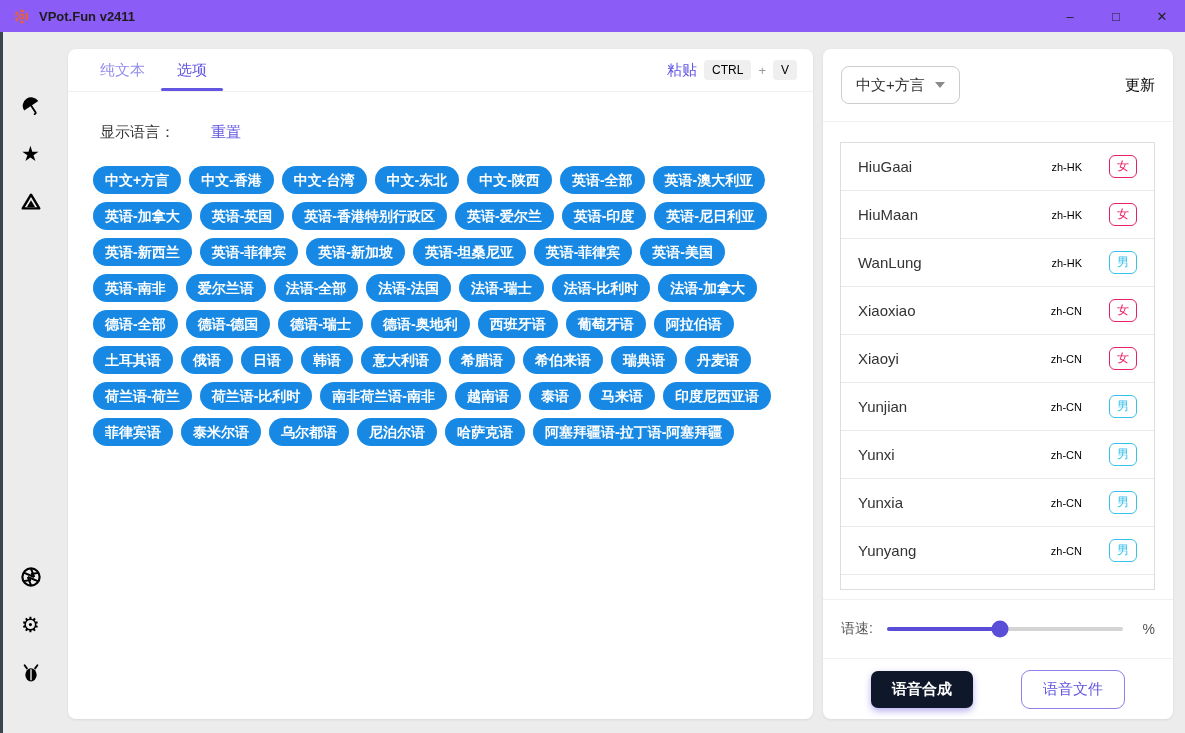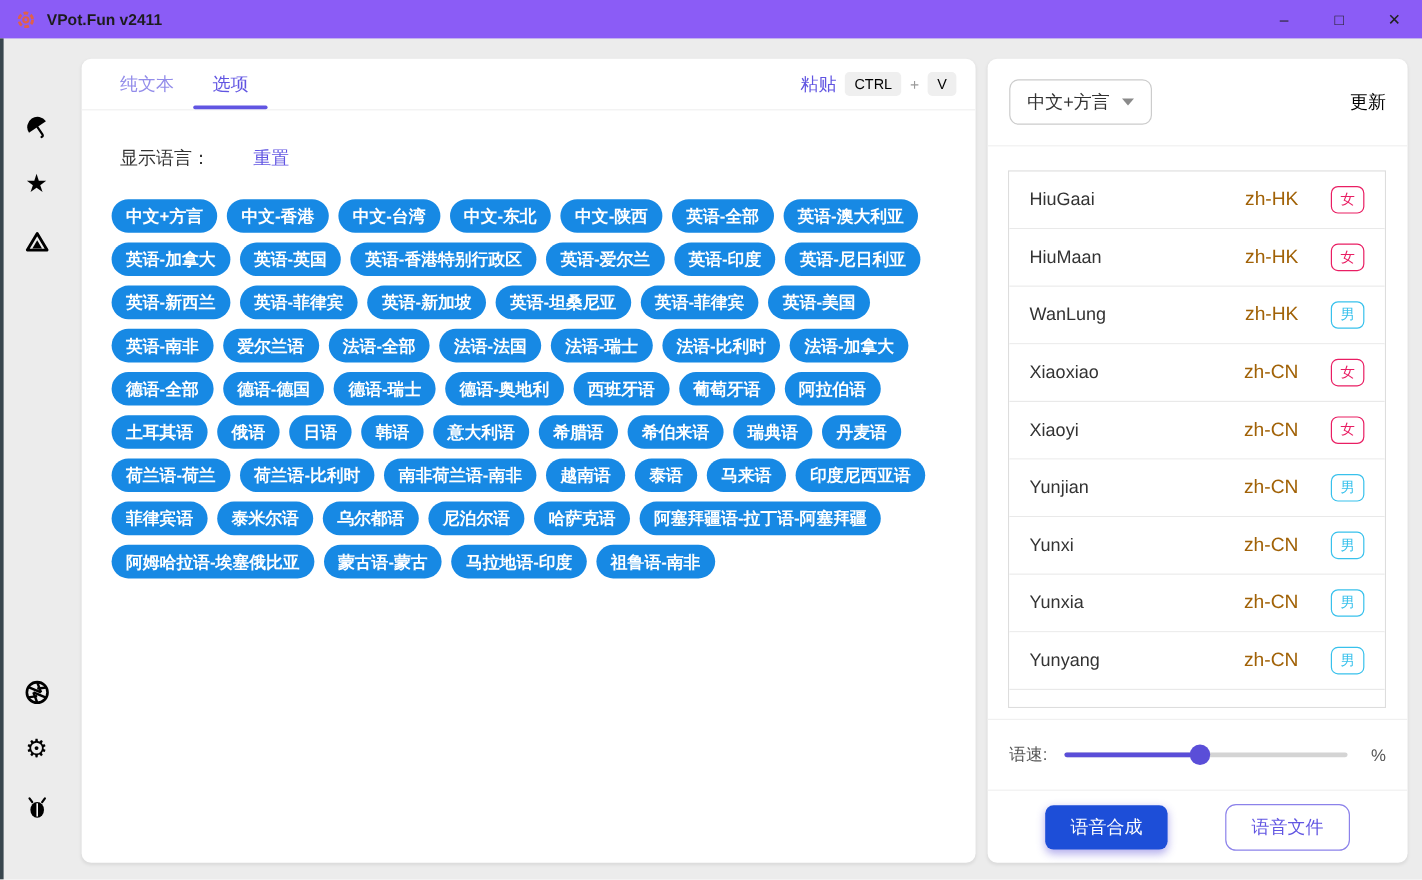--- a/index.html
+++ b/index.html
@@ -50,33 +50,33 @@
   .rp-header { height:73px; display:flex; align-items:center; padding:0 18px; border-bottom:1px solid #f0f0f0; }
   .lang-select { border:1px solid #ccc; border-radius:8px; height:38px; display:flex; align-items:center; padding:0 14px; gap:10px; cursor:pointer; }
   .lang-select-text { font-size:15px; color:#333; }
   .caret-down { width:0; height:0; border-left:5px solid transparent; border-right:5px solid transparent; border-top:6px solid #8a8a8a; }
   .update-link { margin-left:auto; color:#000000; font-size:15px; cursor:pointer; }
 
   .voice-list-wrap { margin:20px 18px 0 17px; border:1px solid #ddd; border-radius:0; height:448px; overflow:hidden; }
   .voice-row { height:48px; display:flex; align-items:center; padding:0 17px; border-bottom:1px solid #e9e9e9; cursor:pointer; background:#fff; }
   .voice-name { font-size:15px; color:#333; }
   .voice-meta { margin-left:auto; display:flex; align-items:center; }
-  .voice-locale { font-size:16px; color:#a16207;margin-left:16px; }
+  .voice-locale { font-size:11px; color:#000000;margin-left:16px; }
   .gender-badge { margin-left:27px; font-size:12px; border:1px solid; border-radius:6px; padding:2px 7px; }
 
   .speed-section { border-top:1px solid #f0f0f0; margin-top:9px; height:59px; display:flex; align-items:center; padding:0 18px; }
   .speed-label { font-size:14px; color:#555; }
   .slider { position:relative; flex:1; height:4px; background:#d4d4d4; border-radius:2px; margin:0 20px 0 14px; cursor:pointer; }
   .slider-fill { position:absolute; left:0; top:0; height:4px; background:#5a4ed8; border-radius:2px; }
   .slider-thumb { position:absolute; top:50%; width:17px; height:17px; background:#5a4ed8; border-radius:50%; transform:translate(-50%,-50%); cursor:grab; }
   .speed-unit { font-size:14px; color:#555; }
 
   .btn-section { border-top:1px solid #f0f0f0; flex:1; display:flex; align-items:center; justify-content:center; gap:48px; }
   .btn { font-size:15px; border-radius:7px; padding:9px 21px; cursor:pointer; }
-  .btn-primary { background:#1d4ed8; color:#fff; box-shadow:0 3px 7px rgba(90,78,216,.45); border:none; }
+  .btn-primary { background:#0f172a; color:#fff; box-shadow:0 3px 7px rgba(90,78,216,.45); border:none;font-weight:bold; }
   .btn-outline { background:#fff; color:#6155e2; border:1px solid #8c82ea; border-radius:9px; }
 </style>
 </head>
 <body>
 
 <div class="titlebar">
   <svg class="app-icon" viewBox="0 0 24 24">
     <circle cx="12" cy="12" r="8" fill="none" stroke="#e0604a" stroke-width="3.4" stroke-dasharray="5.5 3.2"></circle>
     <circle cx="12" cy="12" r="3" fill="none" stroke="#e0604a" stroke-width="2.6"></circle>
   </svg>
@@ -214,26 +214,20 @@
         <div class="pill">印度尼西亚语</div>
       </div>
       <div class="pill-row">
         <div class="pill">菲律宾语</div>
         <div class="pill">泰米尔语</div>
         <div class="pill">乌尔都语</div>
         <div class="pill">尼泊尔语</div>
         <div class="pill">哈萨克语</div>
         <div class="pill">阿塞拜疆语-拉丁语-阿塞拜疆</div>
       </div>
-      <div class="pill-row">
-        <div class="pill">阿姆哈拉语-埃塞俄比亚</div>
-        <div class="pill">蒙古语-蒙古</div>
-        <div class="pill">马拉地语-印度</div>
-        <div class="pill">祖鲁语-南非</div>
-      </div>
     </div>
 </div>
 
 <div class="panel right-panel">
   <div class="rp-header">
     <div class="lang-select">
       <span class="lang-select-text">中文+方言</span>
       <span class="caret-down"></span>
     </div>
     <span class="update-link">更新</span>

